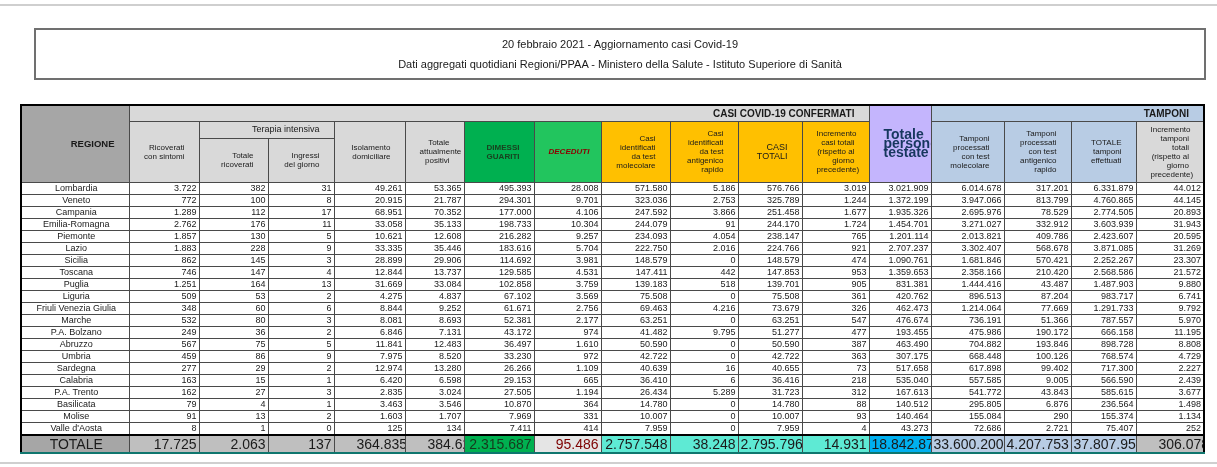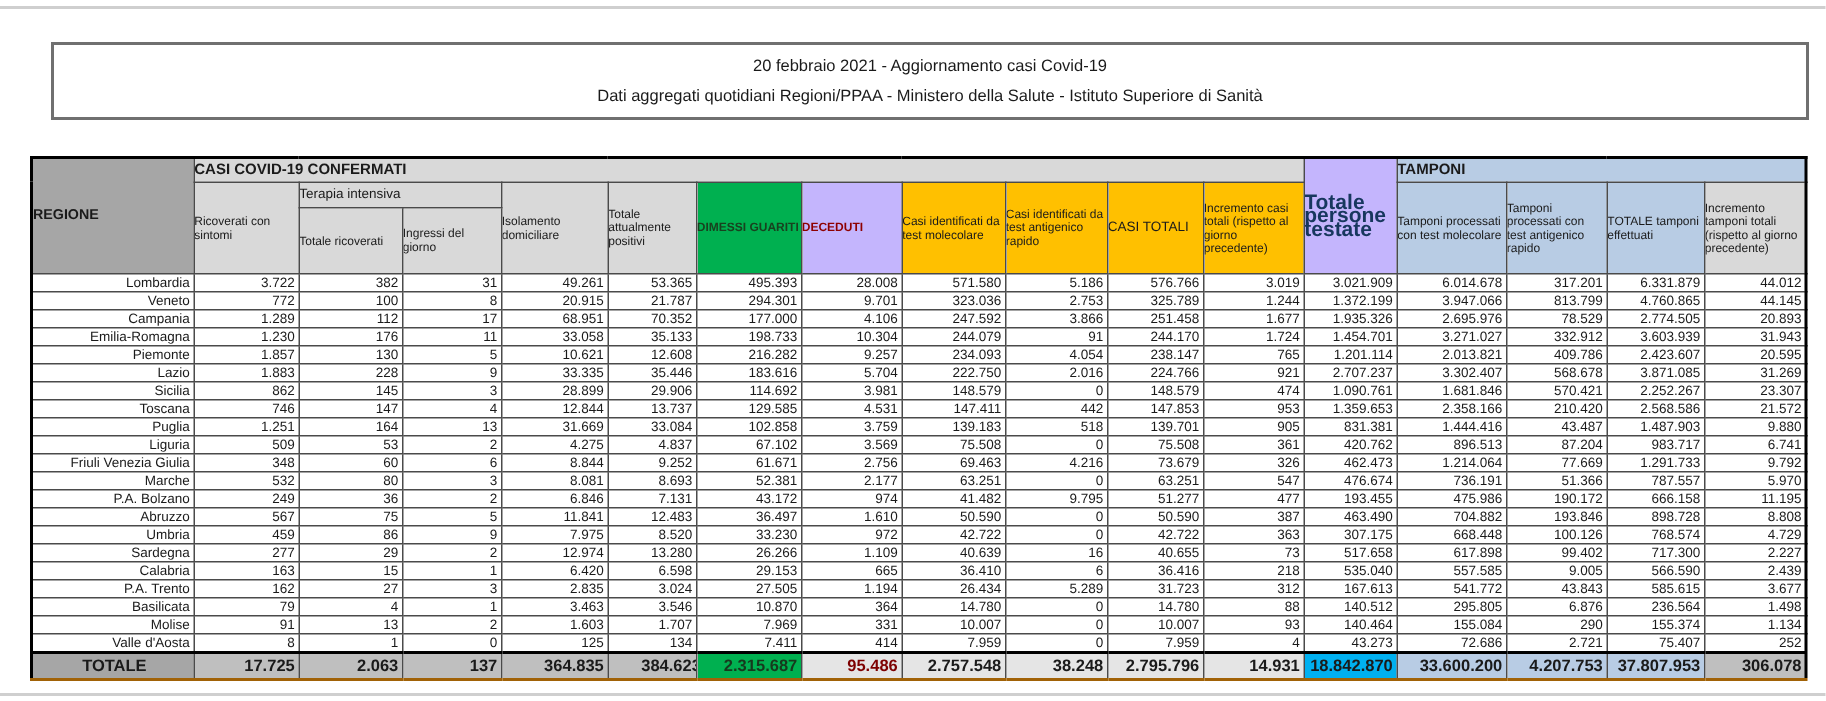--- a/index.html
+++ b/index.html
@@ -21,48 +21,48 @@
 
   table.covid {
     position:absolute; left:20px; top:104px;
     border-collapse:collapse; table-layout:fixed; width:1184px;
     border:2px solid #000;
   }
   th, td { border:1px solid #4a4a4a; overflow:hidden; padding:0 2px; }
 
   thead th {
     font-weight:normal; font-size:8px; line-height:9px;
-    text-align:left; vertical-align:middle; padding:1px 0;
+    text-align:right; vertical-align:middle; padding:1px 14px;
   }
   tr.rowA th { height:16px; }
   tr.rowB th { height:17px; }
   tr.rowC th { height:44px; }
 
   .h-band   { font-size:10px; font-weight:bold; }
   .h-region { background:#a6a6a6; font-weight:bold; font-size:9.5px;margin-left:44px; }
   .h-gray   { background:#d9d9d9; }
   .h-green  { background:#00b050; color:#18421f; font-weight:bold; }
-  .h-red    { background:#c4b5fd; color:#8e0000; font-weight:bold; }
+  .h-red    { background:#22c55e; color:#8e0000; font-weight:bold;font-style:italic; }
   .h-yellow { background:#ffc000; }
   .h-cyan   { background:#c4b5fd; color:#17375e; font-weight:bold; font-size:14px; }
   .h-peri   { background:#b8cce4; }
 
   tbody td { height:11px; line-height:11px; font-size:9px; background:#ffffff; }
   td.num { text-align:right; }
-  td.region { text-align:right; padding-left:4px; }
+  td.region { text-align:center; padding-left:4px; }
 
   tr.total-row td {
-    font-weight:bold; height:16px; line-height:16px; font-size:11px;
-    border-top:2px solid #000; border-bottom:2px solid #a16207;
+    font-weight:normal; height:16px; line-height:16px; font-size:14px;
+    border-top:2px solid #000; border-bottom:2px solid #0f766e;
   }
   .t-region { background:#a6a6a6; text-align:center !important; }
   .t-gray   { background:#bfbfbf;padding-left:22px; }
   .t-green  { background:#00b050; color:#16391d;margin-left:42px; }
   .t-red    { background:#e5e5e5; color:#7d0000; }
-  .t-yellow { background:#e5e5e5; }
+  .t-yellow { background:#5eead4; }
   .t-cyan   { background:#00b0f0; }
   .t-peri   { background:#b8cce4; }
 </style>
 </head>
 <body>
 
 <div class="rule rule-top"></div>
 <div class="rule rule-bottom"></div>
 
 <div class="title-box">
@@ -171,21 +171,21 @@
         <td class="num">251.458</td>
         <td class="num">1.677</td>
         <td class="num">1.935.326</td>
         <td class="num">2.695.976</td>
         <td class="num">78.529</td>
         <td class="num">2.774.505</td>
         <td class="num">20.893</td>
       </tr>
       <tr>
         <td class="region">Emilia-Romagna</td>
-        <td class="num">1.230</td>
+        <td class="num">2.762</td>
         <td class="num">176</td>
         <td class="num">11</td>
         <td class="num">33.058</td>
         <td class="num">35.133</td>
         <td class="num">198.733</td>
         <td class="num">10.304</td>
         <td class="num">244.079</td>
         <td class="num">91</td>
         <td class="num">244.170</td>
         <td class="num">1.724</td>

